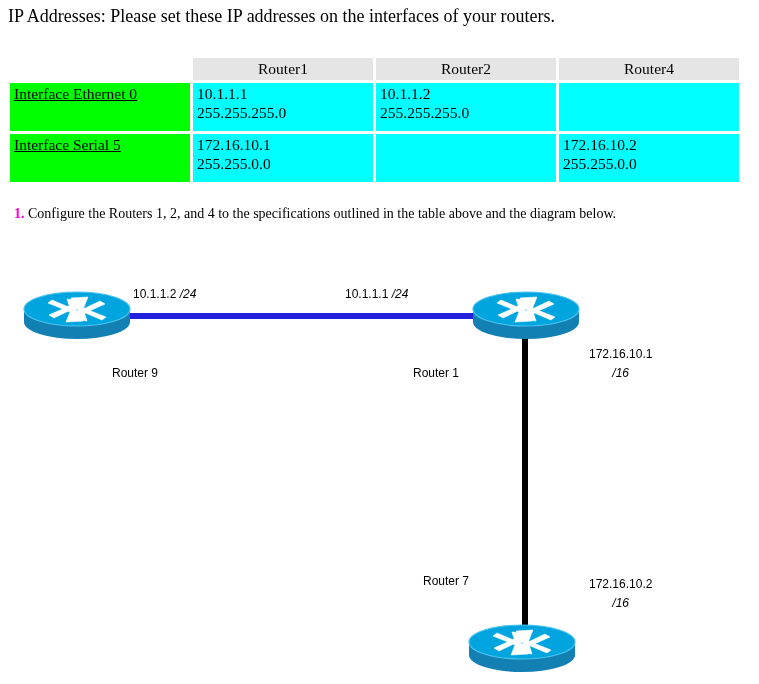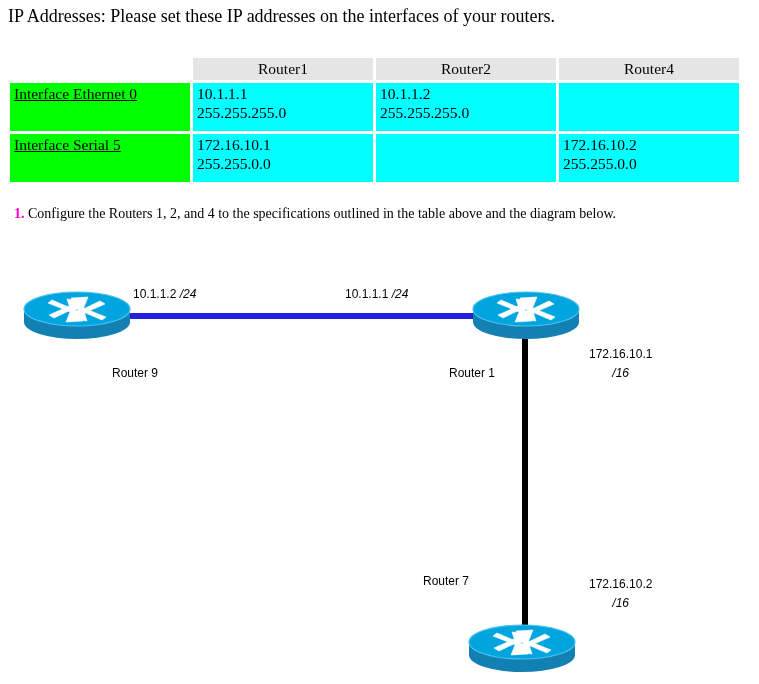--- a/index.html
+++ b/index.html
@@ -102,21 +102,21 @@
   }
   .dlabel .slash {
     font-style: italic;
   }
   .dlabel.center { text-align: center; }
 
   
   .lbl-ip-r2   { left: 133px; top: 23px; }
   .lbl-ip-r1   { left: 345px; top: 23px; }
   .lbl-name-r2 { left: 112px; top: 102px; }
-  .lbl-name-r1 { left: 413px; top: 102px; margin-left: 36px; }
+  .lbl-name-r1 { left: 413px; top: 102px; }
   .lbl-ip-s1   { left: 589px; top: 83px; }
   .lbl-name-r4 { left: 423px; top: 310px; }
   .lbl-ip-s2   { left: 589px; top: 313px; }
 </style>
 </head>
 <body>
 
 <div class="intro">IP Addresses: Please set these IP addresses on the interfaces of your routers.</div>
 
 <table class="ip-table">

